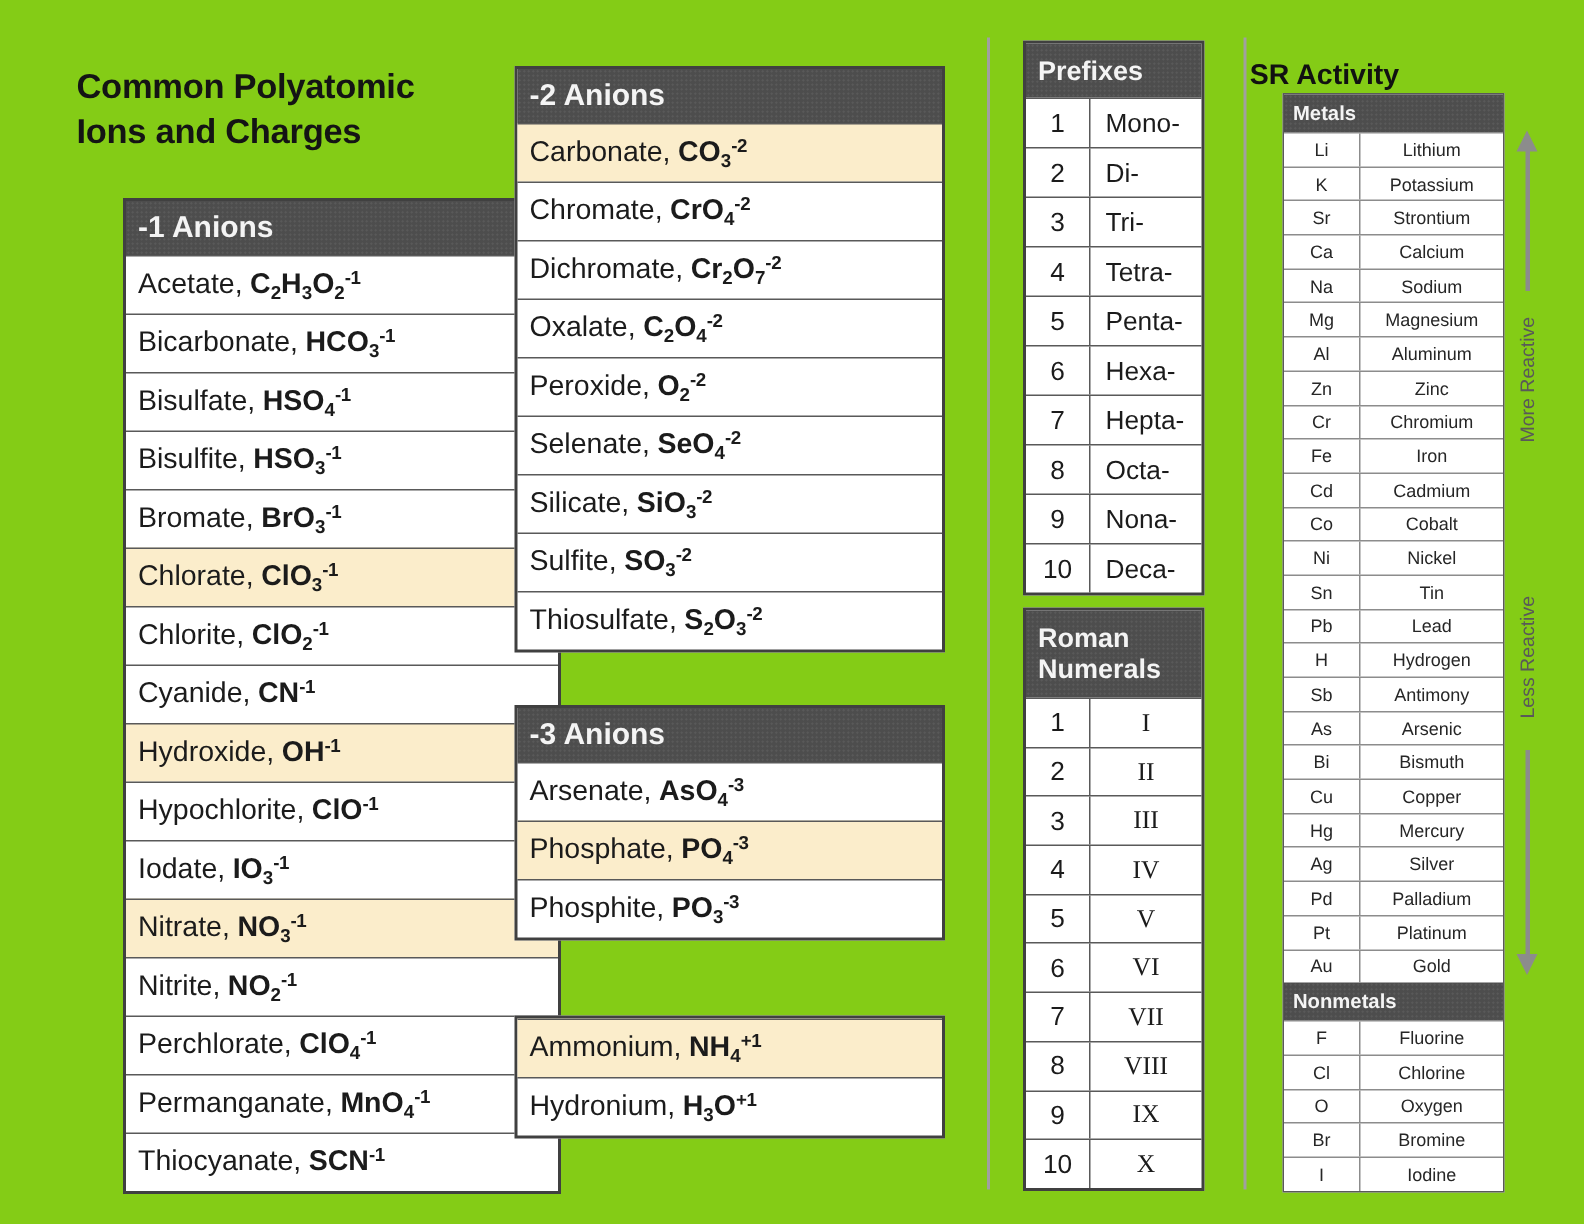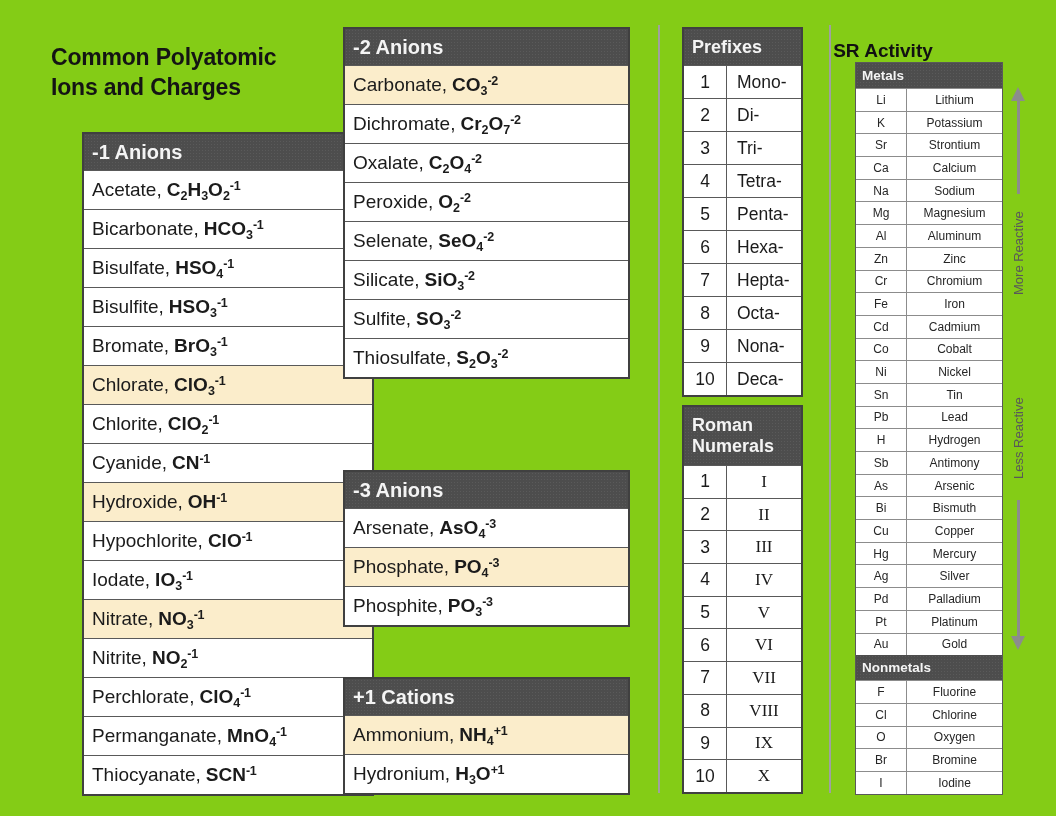--- a/index.html
+++ b/index.html
@@ -180,28 +180,32 @@
           <span class="ion-name">Permanganate,</span>
           <span class="formula">MnO<sub>4</sub><sup>-1</sup></span>
         </div>
         <div class="ion-row">
           <span class="ion-name">Thiocyanate,</span>
           <span class="formula">SCN<sup>-1</sup></span>
         </div>
       </div>
   </section>
 
-  <section class="ion-table" style="left:343px; top:27px; width:287px;text-align:center;">
+  <section class="ion-table" style="left:343px; top:44px; width:287px;text-align:center;">
     <div class="thead">-2 Anions</div>
     <div>
         <div class="ion-row hl">
           <span class="ion-name">Carbonate,</span>
           <span class="formula">CO<sub>3</sub><sup>-2</sup></span>
         </div>
         <div class="ion-row">
+          <span class="ion-name">Chromate,</span>
+          <span class="formula">CrO<sub>4</sub><sup>-2</sup></span>
+        </div>
+        <div class="ion-row">
           <span class="ion-name">Dichromate,</span>
           <span class="formula">Cr<sub>2</sub>O<sub>7</sub><sup>-2</sup></span>
         </div>
         <div class="ion-row">
           <span class="ion-name">Oxalate,</span>
           <span class="formula">C<sub>2</sub>O<sub>4</sub><sup>-2</sup></span>
         </div>
         <div class="ion-row">
           <span class="ion-name">Peroxide,</span>
           <span class="formula">O<sub>2</sub><sup>-2</sup></span>
@@ -237,21 +241,20 @@
           <span class="formula">PO<sub>4</sub><sup>-3</sup></span>
         </div>
         <div class="ion-row">
           <span class="ion-name">Phosphite,</span>
           <span class="formula">PO<sub>3</sub><sup>-3</sup></span>
         </div>
       </div>
   </section>
 
   <section class="ion-table" style="left:343px; top:677px; width:287px;">
-    <div class="thead">+1 Cations</div>
     <div>
         <div class="ion-row hl">
           <span class="ion-name">Ammonium,</span>
           <span class="formula">NH<sub>4</sub><sup>+1</sup></span>
         </div>
         <div class="ion-row">
           <span class="ion-name">Hydronium,</span>
           <span class="formula">H<sub>3</sub>O<sup>+1</sup></span>
         </div>
       </div>

